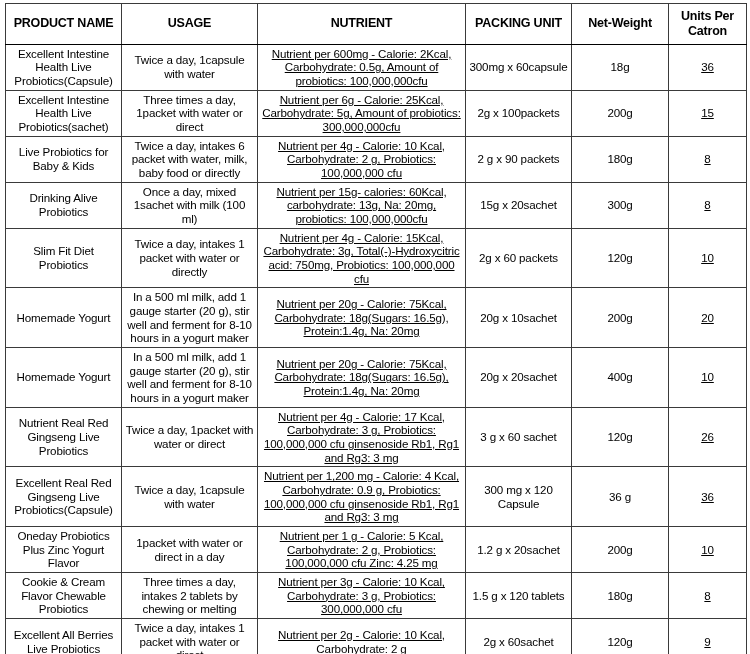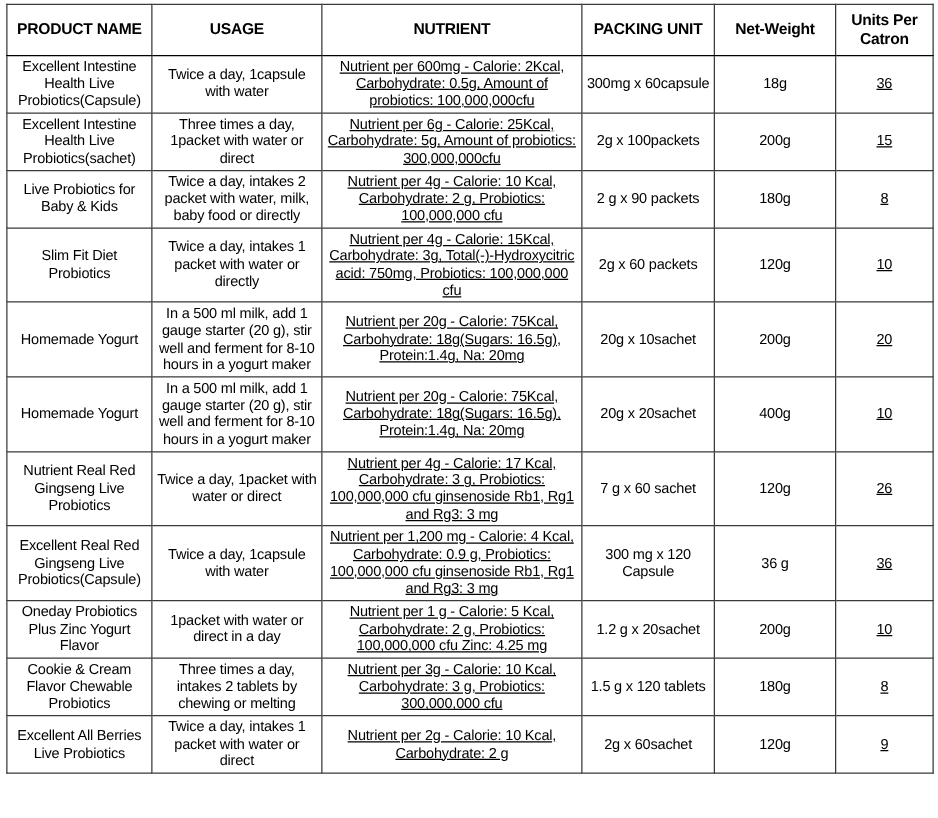--- a/index.html
+++ b/index.html
@@ -100,24 +100,32 @@
         <tr>
           <td class="cell-product">Excellent Intestine Health Live Probiotics(sachet)</td>
           <td class="cell-usage">Three times a day, 1packet with water or direct</td>
           <td class="cell-nutrient">Nutrient per 6g - Calorie: 25Kcal, Carbohydrate: 5g, Amount of probiotics: 300,000,000cfu</td>
           <td class="cell-packing">2g x 100packets</td>
           <td class="cell-weight">200g</td>
           <td class="cell-units">15</td>
         </tr>
         <tr>
           <td class="cell-product">Live Probiotics for Baby &amp; Kids</td>
-          <td class="cell-usage">Twice a day, intakes 2 packet with water, milk, baby food or directly</td>
+          <td class="cell-usage">Twice a day, intakes 6 packet with water, milk, baby food or directly</td>
           <td class="cell-nutrient">Nutrient per 4g - Calorie: 10 Kcal, Carbohydrate: 2 g, Probiotics: 100,000,000 cfu</td>
           <td class="cell-packing">2 g x 90 packets</td>
           <td class="cell-weight">180g</td>
+          <td class="cell-units">8</td>
+        </tr>
+        <tr>
+          <td class="cell-product">Drinking Alive Probiotics</td>
+          <td class="cell-usage">Once a day, mixed 1sachet with milk (100 ml)</td>
+          <td class="cell-nutrient">Nutrient per    15g- calories: 60Kcal, carbohydrate: 13g, Na: 20mg, probiotics: 100,000,000cfu</td>
+          <td class="cell-packing">15g x 20sachet</td>
+          <td class="cell-weight">300g</td>
           <td class="cell-units">8</td>
         </tr>
         <tr>
           <td class="cell-product">Slim Fit Diet Probiotics</td>
           <td class="cell-usage">Twice a day, intakes 1 packet with water or directly</td>
           <td class="cell-nutrient">Nutrient per 4g - Calorie: 15Kcal, Carbohydrate: 3g, Total(-)-Hydroxycitric acid: 750mg, Probiotics: 100,000,000 cfu</td>
           <td class="cell-packing">2g x 60 packets</td>
           <td class="cell-weight">120g</td>
           <td class="cell-units">10</td>
         </tr>
@@ -134,21 +142,21 @@
           <td class="cell-usage">In a 500 ml milk, add 1 gauge starter (20 g), stir well and ferment for 8-10 hours in a yogurt maker</td>
           <td class="cell-nutrient">Nutrient per    20g - Calorie: 75Kcal, Carbohydrate: 18g(Sugars: 16.5g), Protein:1.4g, Na: 20mg</td>
           <td class="cell-packing">20g x 20sachet</td>
           <td class="cell-weight">400g</td>
           <td class="cell-units">10</td>
         </tr>
         <tr>
           <td class="cell-product">Nutrient Real Red Gingseng Live Probiotics</td>
           <td class="cell-usage">Twice a day, 1packet with water or direct</td>
           <td class="cell-nutrient">Nutrient per 4g - Calorie: 17 Kcal, Carbohydrate: 3 g, Probiotics: 100,000,000 cfu ginsenoside Rb1, Rg1 and Rg3: 3 mg</td>
-          <td class="cell-packing">7 g x 60 sachet</td>
+          <td class="cell-packing">3 g x 60 sachet</td>
           <td class="cell-weight">120g</td>
           <td class="cell-units">26</td>
         </tr>
         <tr>
           <td class="cell-product">Excellent Real Red Gingseng Live Probiotics(Capsule)</td>
           <td class="cell-usage">Twice a day, 1capsule with water</td>
           <td class="cell-nutrient">Nutrient per 1,200 mg - Calorie: 4 Kcal, Carbohydrate: 0.9 g, Probiotics: 100,000,000 cfu ginsenoside Rb1, Rg1 and Rg3: 3 mg</td>
           <td class="cell-packing">300 mg x 120 Capsule</td>
           <td class="cell-weight">36 g</td>
           <td class="cell-units">36</td>

